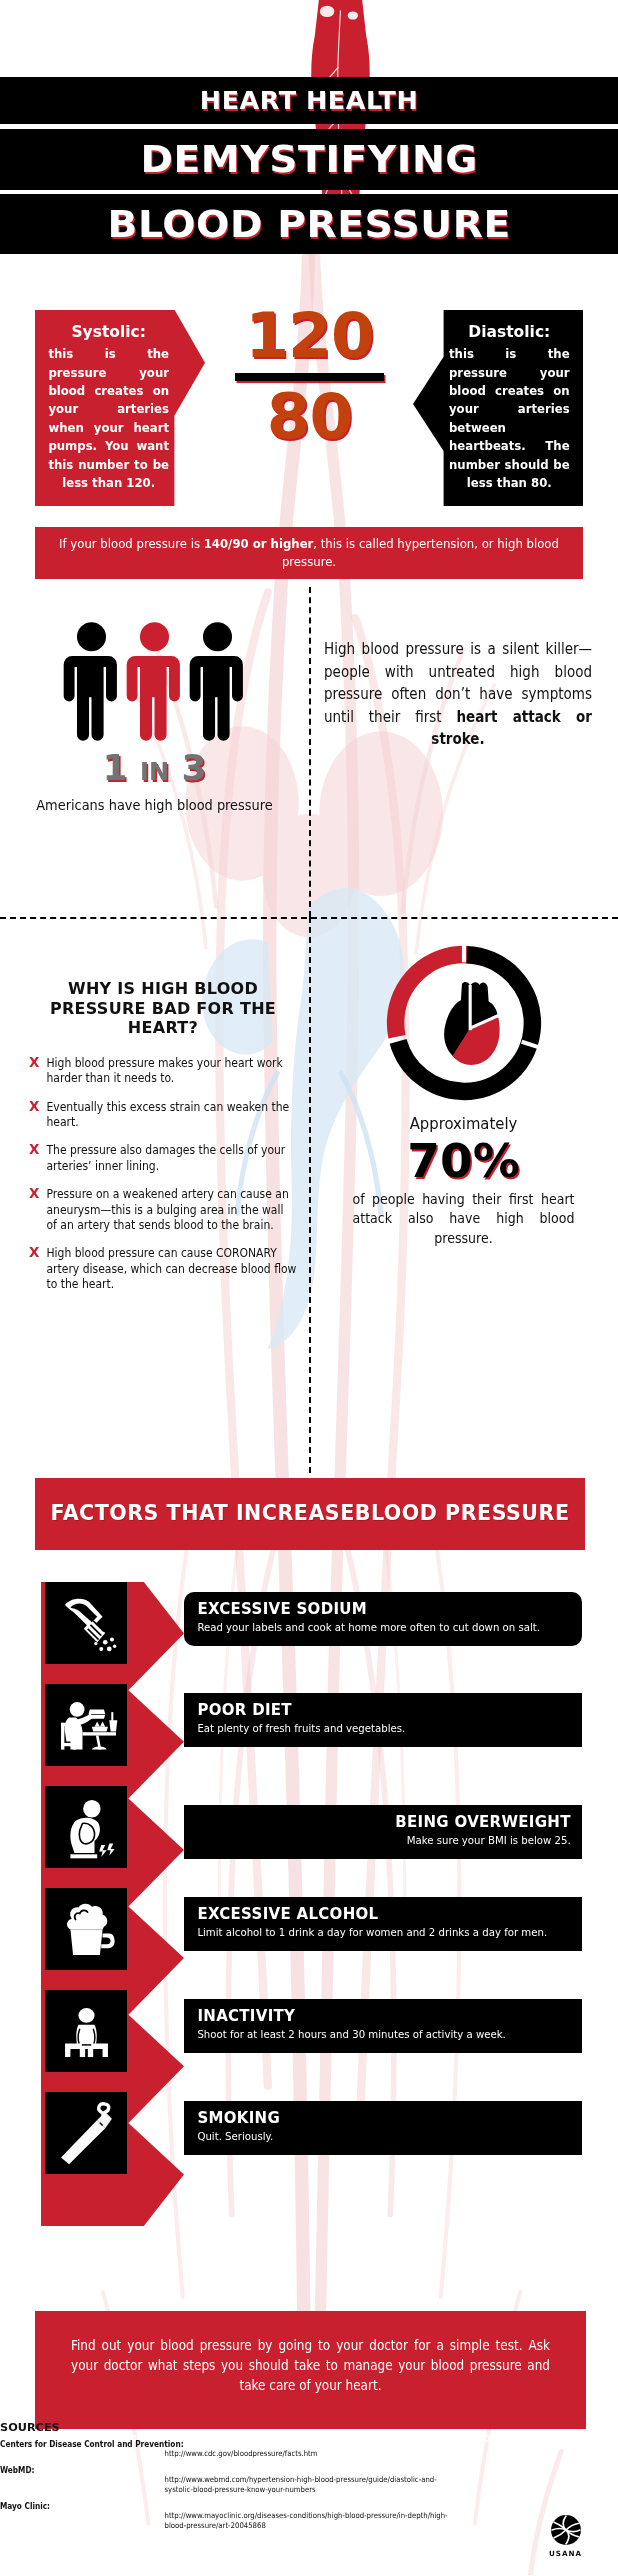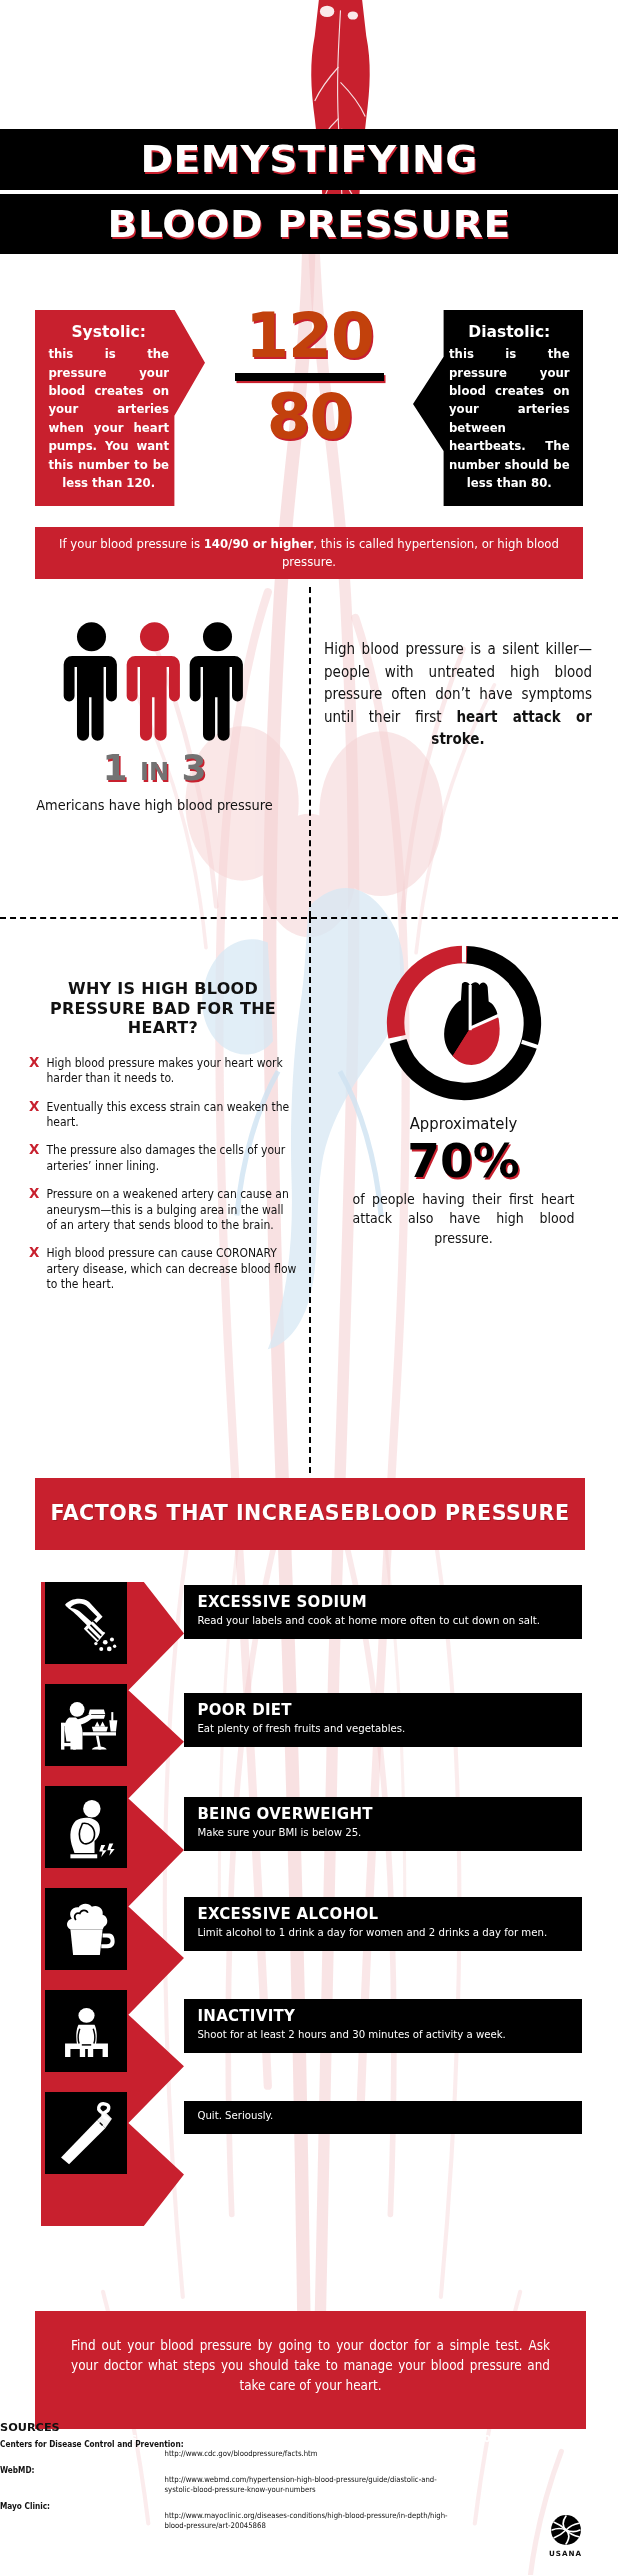--- a/index.html
+++ b/index.html
@@ -201,20 +201,23 @@
       <path d="M100 160 C 120 180 136 200 148 226"></path>
       <path d="M96 230 C 74 250 58 276 50 306"></path>
       <path d="M102 250 C 124 272 140 300 148 332"></path>
       <path d="M98 330 C 82 350 70 374 64 400"></path>
       <path d="M104 350 C 122 372 134 396 140 422"></path>
     </g>
     <ellipse cx="74" cy="22" rx="14" ry="11" fill="#ffffff" opacity=".9"></ellipse>
     <ellipse cx="124" cy="30" rx="10" ry="8" fill="#ffffff" opacity=".9"></ellipse>
   </svg>
 
+  <div class="bar bar1">
+    <span class="hdr-txt t1">HEART HEALTH</span>
+  </div>
   <div class="bar bar2">
     <span class="hdr-txt t2">DEMYSTIFYING</span>
   </div>
   <div class="bar bar3">
     <span class="hdr-txt t3">BLOOD PRESSURE</span>
   </div>
 </div>
 
 <div class="bp-section">
   <div class="callout callout-left">
@@ -351,21 +354,21 @@
             <circle cx="64" cy="80" r="2.5"></circle>
         </g>
         <g stroke="#000" stroke-width="2.4" fill="none">
           <path d="M60 46 L 76 62"></path>
             <path d="M56 52 L 72 68"></path>
             <path d="M52 58 L 68 74"></path>
         </g>
         <path d="M26 26 C 32 19 44 18 50 24 L 66 40 L 58 48 L 40 32 C 34 27 30 28 26 26 Z" fill="#000"></path>
       </svg>
     </div>
-    <div class="factor-card" style="top:3px;">
+    <div class="factor-card" style="top:10px;border-radius:10px;">
       <div class="f-title">EXCESSIVE SODIUM</div>
       <div class="f-desc">Read your labels and cook at home more often to cut down on salt.</div>
     </div>
   </div>
 
   <div class="factor-row" style="top:102px;">
     <div class="factor-icon">
       <svg width="67" height="67" viewBox="0 0 100 100">
         <g fill="#fff">
           <circle cx="36" cy="26" r="11"></circle>
@@ -401,21 +404,21 @@
           <path d="M34 40 C 26 48 24 62 28 76 L 32 88 L 62 88 L 62 70 C 70 64 72 52 68 44 C 62 34 44 33 34 40 Z"></path>
           <rect x="26" y="90" width="40" height="6"></rect>
         </g>
         <path d="M44 44 C 54 42 62 50 62 60 C 62 70 54 76 46 74 C 40 72 38 62 40 54 Z" fill="none" stroke="#000" stroke-width="2.4"></path>
         <g fill="#fff">
           <path d="M72 76 L 78 76 L 74 84 L 80 84 L 72 94 L 74 86 L 69 86 Z"></path>
           <path d="M84 74 L 90 74 L 86 82 L 92 82 L 84 92 L 86 84 L 81 84 Z"></path>
         </g>
       </svg>
     </div>
-    <div class="factor-card" style="top:11px;">
+    <div class="factor-card" style="top:19px;text-align:right;">
       <div class="f-title">BEING OVERWEIGHT</div>
       <div class="f-desc">Make sure your BMI is below 25.</div>
     </div>
   </div>
 
   <div class="factor-row" style="top:306px;">
     <div class="factor-icon">
       <svg width="67" height="67" viewBox="0 0 100 100">
         <g fill="#fff">
           <path d="M28 34 C 22 26 28 16 38 17 C 42 10 54 10 58 16 C 66 12 76 18 74 28
@@ -461,20 +464,21 @@
           <path d="M12 86 L 66 30 L 78 42 L 24 96 Z"></path>
           <path d="M66 30 L 78 18 L 88 28 L 78 42 Z" opacity=".95"></path>
         </g>
         <g stroke="#000" stroke-width="2.2" fill="none">
           <path d="M70 34 L 74 38"></path>
         </g>
         <path d="M72 18 C 64 12 70 4 78 6 C 86 8 84 16 78 18 C 72 20 74 26 82 28" fill="none" stroke="#fff" stroke-width="5" stroke-linecap="round"></path>
       </svg>
     </div>
     <div class="factor-card" style="top:9.3px;">
+      <div class="f-title">SMOKING</div>
       <div class="f-desc">Quit. Seriously.</div>
     </div>
   </div>
 </div>
 
 <div class="cta">
   <div class="p1">Find out your blood pressure by going to your doctor for a simple test. Ask your doctor what steps you should take to manage your blood pressure and take care of your heart.</div>
   <div class="p2">Visit WhatsUpUSANA.com for more health-related information.</div>
 </div>
 

